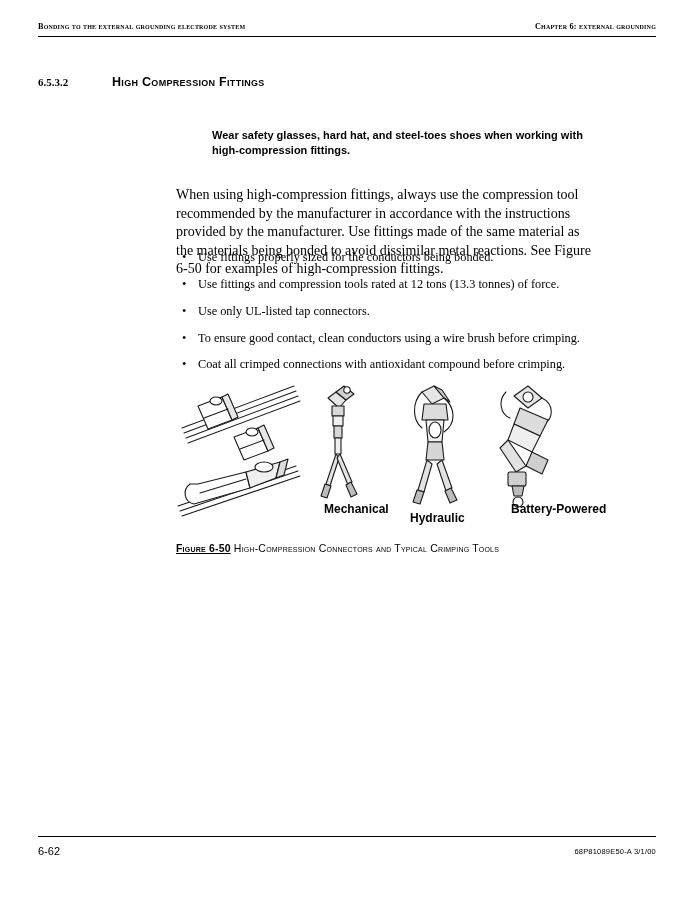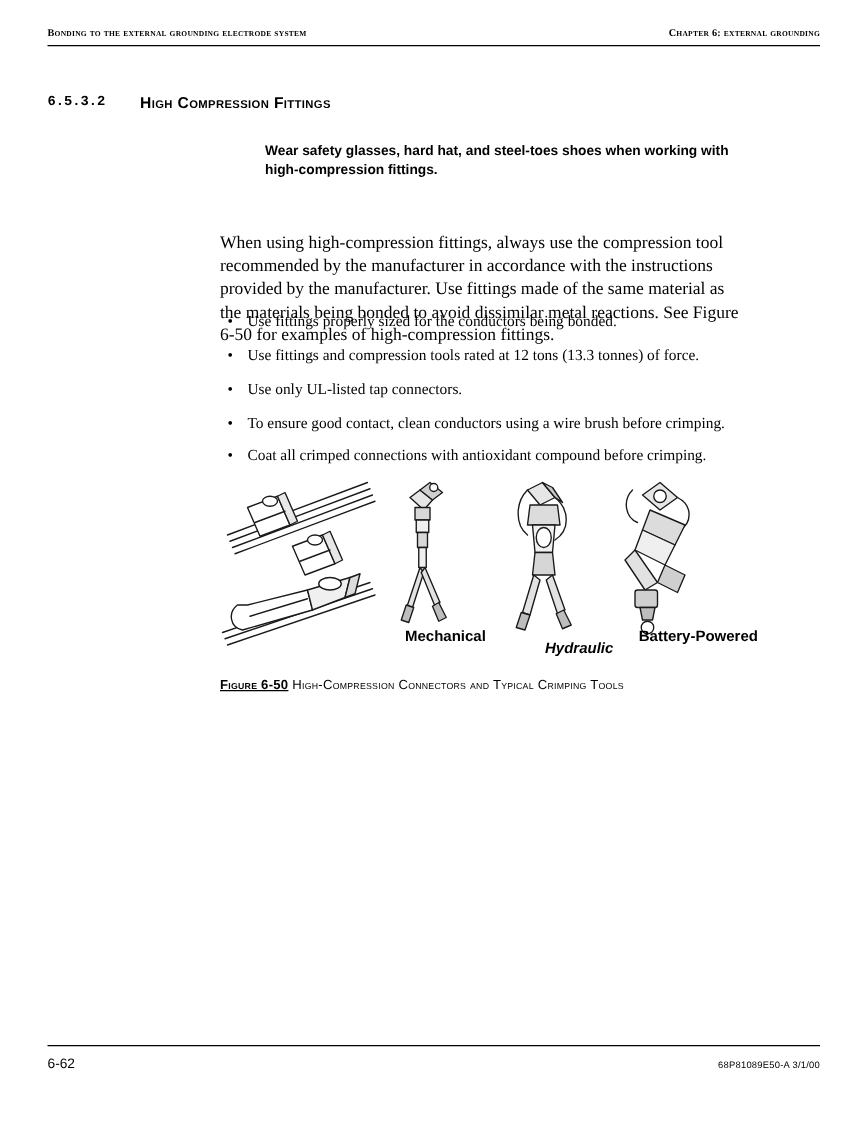--- a/index.html
+++ b/index.html
@@ -52,21 +52,21 @@
     width: 618px;
     height: 1px;
     background: #000000;
   }
 
   
   .sec-num {
     position: absolute;
     left: 38px;
     top: 76px;
-    font-family: Liberation Mono, monospace;
+    font-family: Liberation Serif, serif;
     font-weight: bold;
     font-size: 11px;
   }
   .sec-title {
     position: absolute;
     left: 112px;
     top: 75px;
     font-family: "Liberation Sans", sans-serif;
     font-weight: bold;
     font-size: 12.5px;
@@ -96,21 +96,21 @@
     border: 1.5px solid #000;
     background: #f4a81d;
     font-family: "Liberation Sans", sans-serif;
     font-weight: bold;
     font-size: 11.5px;
     letter-spacing: 0.6px;
     padding: 2px 11px 3px 11px;
     line-height: 1.05;
   }
   .warn-text {
-    margin-top: 0;
+    margin-top: 14px;
     margin-left: 36px;
     font-family: "Liberation Sans", sans-serif;
     font-weight: bold;
     font-size: 11px;
     line-height: 1.35;
     width: 400px;
   }
 
   
   .body-para {
@@ -157,21 +157,21 @@
     position: absolute;
     left: 176px;
     top: 502px;
     width: 440px;
     height: 18px;
     font-family: "Liberation Sans", sans-serif;
     font-weight: bold;
     font-size: 12px;
   }
   .cap-mech { position: absolute; left: 148px; top: 0; }
-  .cap-hyd  { position: absolute; left: 260px; top: 9px; font-style: italic; }
+  .cap-hyd  { position: absolute; left: 234px; top: 9px; }
   .cap-bat  { position: absolute; left: 335px; top: 0; }
 
   .fig-title {
     position: absolute;
     left: 176px;
     top: 542px;
     width: 460px;
     font-family: "Liberation Sans", sans-serif;
     font-size: 10.5px;
     font-variant: small-caps;

